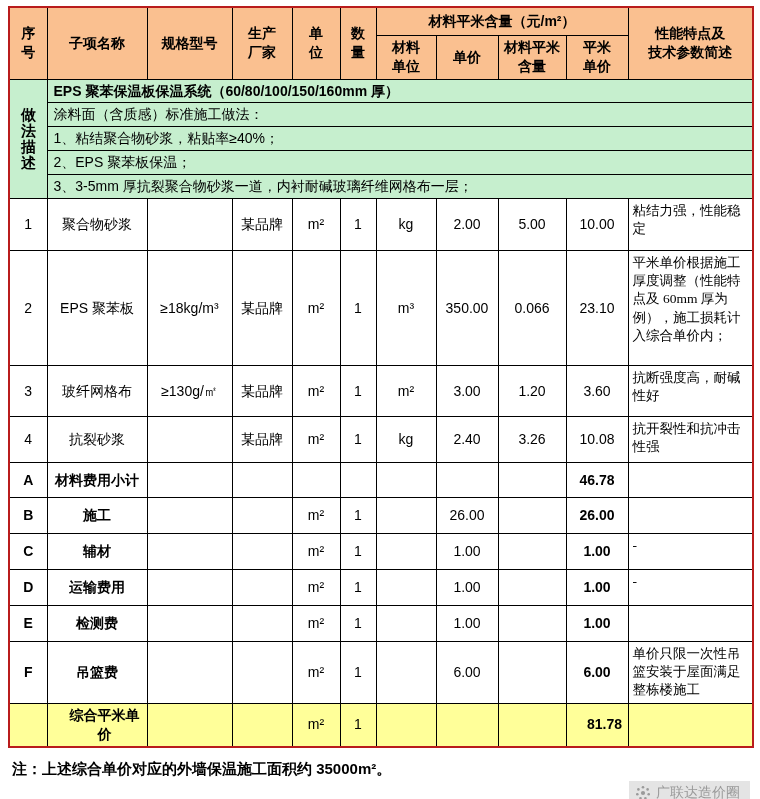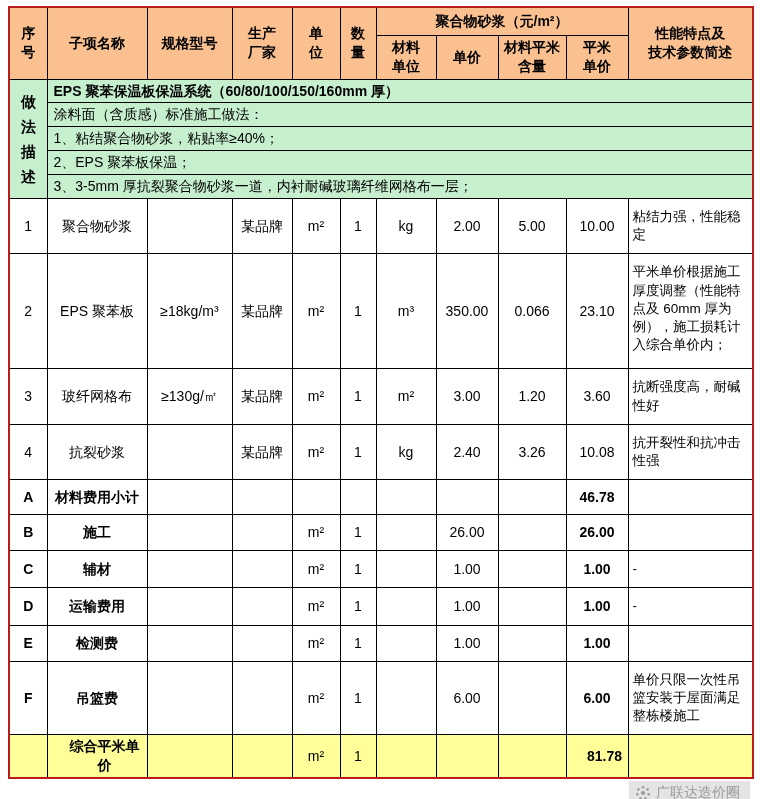--- a/index.html
+++ b/index.html
@@ -48,29 +48,30 @@
     font-weight:normal;
   }
   tr.greenrow td.bold-line{font-weight:bold;}
   td.method-label{
     background:var(--method-bg,#C6EFCE);
     vertical-align:middle;
   }
   td.method-label div{
     width:1.1em;margin:0 auto;
     font-weight:bold;
-    line-height:25px;
+    line-height:16px;
     word-break:break-all;
     font-size:15px;
   }
   td.features{
     text-align:left;
     vertical-align:top;
     font-size:13.5px;
-    padding:9px 4px;
+    padding:3px 4px;
+    font-family:Liberation Serif, serif;
   }
   tr.sum td.seq, tr.sum td.item, tr.sum td.sqm{font-weight:bold;}
   tr.total td{background:var(--total-bg,#FFFF99);}
   tr.total td.item, tr.total td.sqm{font-weight:bold;padding-left:19px;}
   .ht52{height:52px;} .ht115{height:115px;} .ht51{height:51px;} .ht46{height:46px;}
   .ht35{height:35px;} .ht36{height:36px;} .ht62{height:62px;} .ht41{height:41px;}
   .note{
     margin:12px 2px 0 4px;
     font-weight:bold;
     font-size:15px;
@@ -119,21 +120,21 @@
         <th rowspan="2"><span>规格型号</span></th>
         <th rowspan="2">
             <div class="w2">生产厂家</div>
           </th>
         <th rowspan="2">
             <div class="w1">单位</div>
           </th>
         <th rowspan="2">
             <div class="w1">数量</div>
           </th>
-        <th colspan="4"><span>聚合物砂浆（元/m²）</span></th>
+        <th colspan="4"><span>材料平米含量（元/m²）</span></th>
         <th rowspan="2" class="pre"><span class="pre">性能特点及
 技术参数简述</span></th>
       </tr>
       <tr class="hr2">
         <th>
             <div class="w2">材料单位</div>
           </th>
         <th><span>单价</span></th>
         <th><span>材料平米含量</span></th>
         <th>
@@ -312,20 +313,21 @@
         <td>1</td>
         <td></td>
         <td></td>
         <td></td>
         <td class="sqm">81.78</td>
         <td class="features"></td>
       </tr>
     </tbody>
   </table>
 
+  <div class="note">注：上述综合单价对应的外墙保温施工面积约 35000m²。</div>
 
   <div class="watermark-row">
     <div class="watermark">
       <span style="display:inline-flex;">
         <svg width="16" height="16" viewBox="0 0 16 16" aria-hidden="true">
           <g fill="#9a9a9a">
             <circle cx="8" cy="2.3" r="1.3"></circle>
               <circle cx="12.6" cy="4.4" r="1.3"></circle>
             <circle cx="13.7" cy="9.3" r="1.3"></circle>
               <circle cx="10.4" cy="13.2" r="1.3"></circle>

